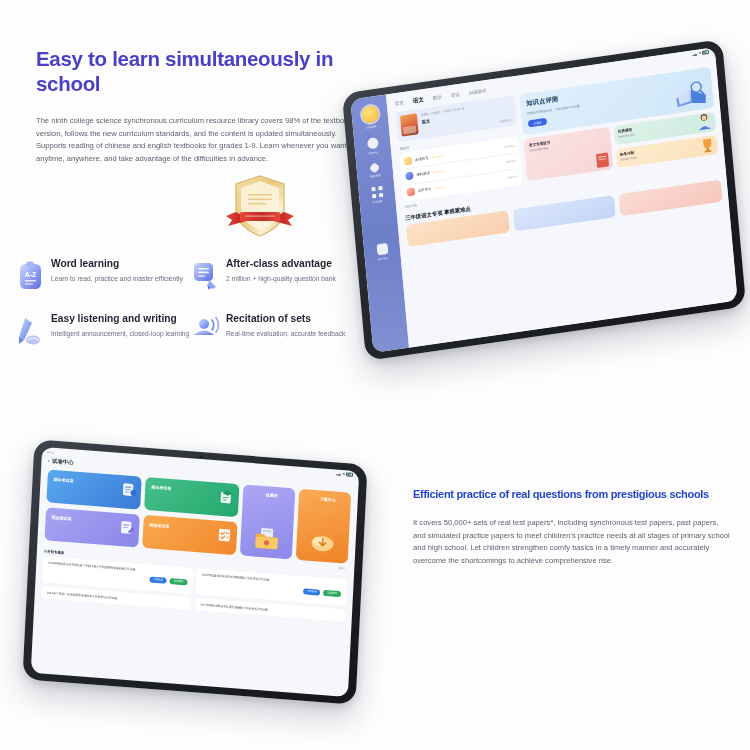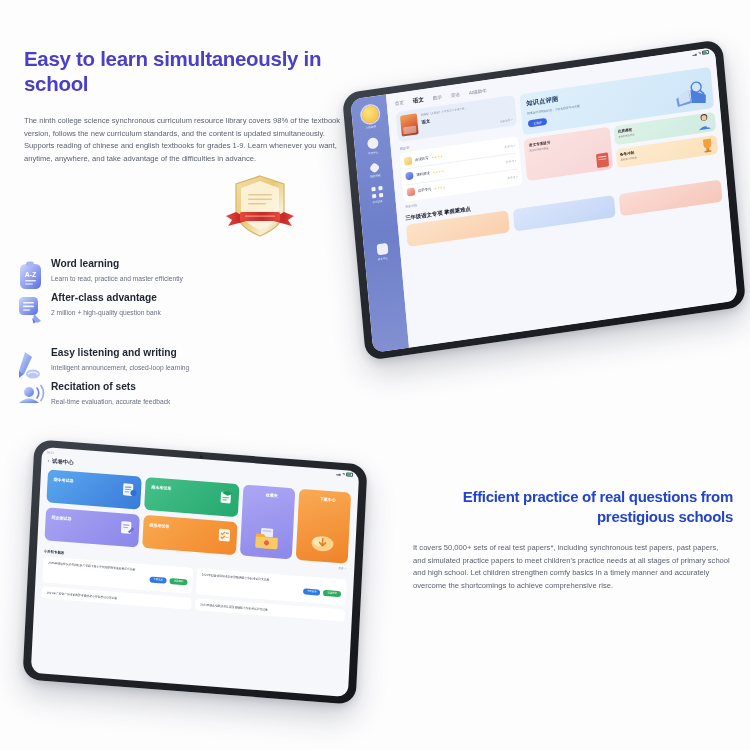--- a/index.html
+++ b/index.html
@@ -5,21 +5,21 @@
   * { box-sizing: border-box; margin: 0; padding: 0; }
   html, body {
     width: 750px; height: 750px;
     background: #fdfdfe;
     font-family: "Liberation Sans", "DejaVu Sans", sans-serif;
     overflow: hidden;
   }
   .page { position: relative; width: 750px; height: 750px; }
 
   
-  .sec1-text { position: absolute; left: 24px; top: 46px; width: 330px; }
+  .sec1-text { position: absolute; left: 36px; top: 46px; width: 330px; }
   .h1 {
     font-size: 20.5px; font-weight: 700; color: #4a3fc8;
     letter-spacing: -0.3px; line-height: 1.22;
   }
   .h1.blue { color: #2244cc; }
   .body-copy {
     font-size: 7.6px; line-height: 1.65; color: #5c6270;
     margin-top: 19px;
   }
   .stats { position: absolute; left: 24px; top: 176px; display: flex; gap: 0; }
@@ -28,37 +28,37 @@
   .stat-num {
     font-size: 15.5px; font-weight: 600; color: #4a3fc8; letter-spacing: -0.2px;
   }
   .stat-label {
     font-size: 7.2px; line-height: 1.5; color: #5c6270; margin-top: 7px;
   }
   .badge-wrap { position: absolute; left: 218px; top: 170px; width: 84px; height: 76px; }
 
   
   .features { position: absolute; left: 16px; top: 258px; width: 340px; }
-  .feat-row { display: flex; flex-direction: column; }
+  .feat-row { display: flex; }
   .feat { display: flex; align-items: flex-start; }
   .feat.c1 { width: 175px; }
   .feat.c2 { width: 165px; }
   .feat-icon { width: 30px; height: 32px; flex: 0 0 30px; margin-top: 2px; }
   .feat-body { padding-left: 5px; }
   .feat-title {
     font-size: 10.2px; font-weight: 600; color: #1e2430; line-height: 1.2;
     white-space: nowrap;
   }
   .feat-desc {
     font-size: 6.7px; line-height: 1.5; color: #6a7080; margin-top: 4px;
   }
 
   
   .sec2-text { position: absolute; left: 413px; top: 487px; width: 320px; }
-  .sec2-text .h1 { font-size: 15px; line-height: 1.3; text-align: right; }
+  .sec2-text .h1 { font-size: 11px; line-height: 1.3; }
   .sec2-text .body-copy { margin-top: 16px; font-size: 7.6px; }
 
   
   .tablet-top {
     position: absolute; left: 352px; top: 66px; width: 384px; height: 268px;
     transform: rotate(-8.2deg) skewX(-3deg);
   }
   .tablet-bot {
     position: absolute; left: 28px; top: 452px; width: 334px; height: 240px;
     transform: rotate(4.4deg) skewX(1.5deg);

